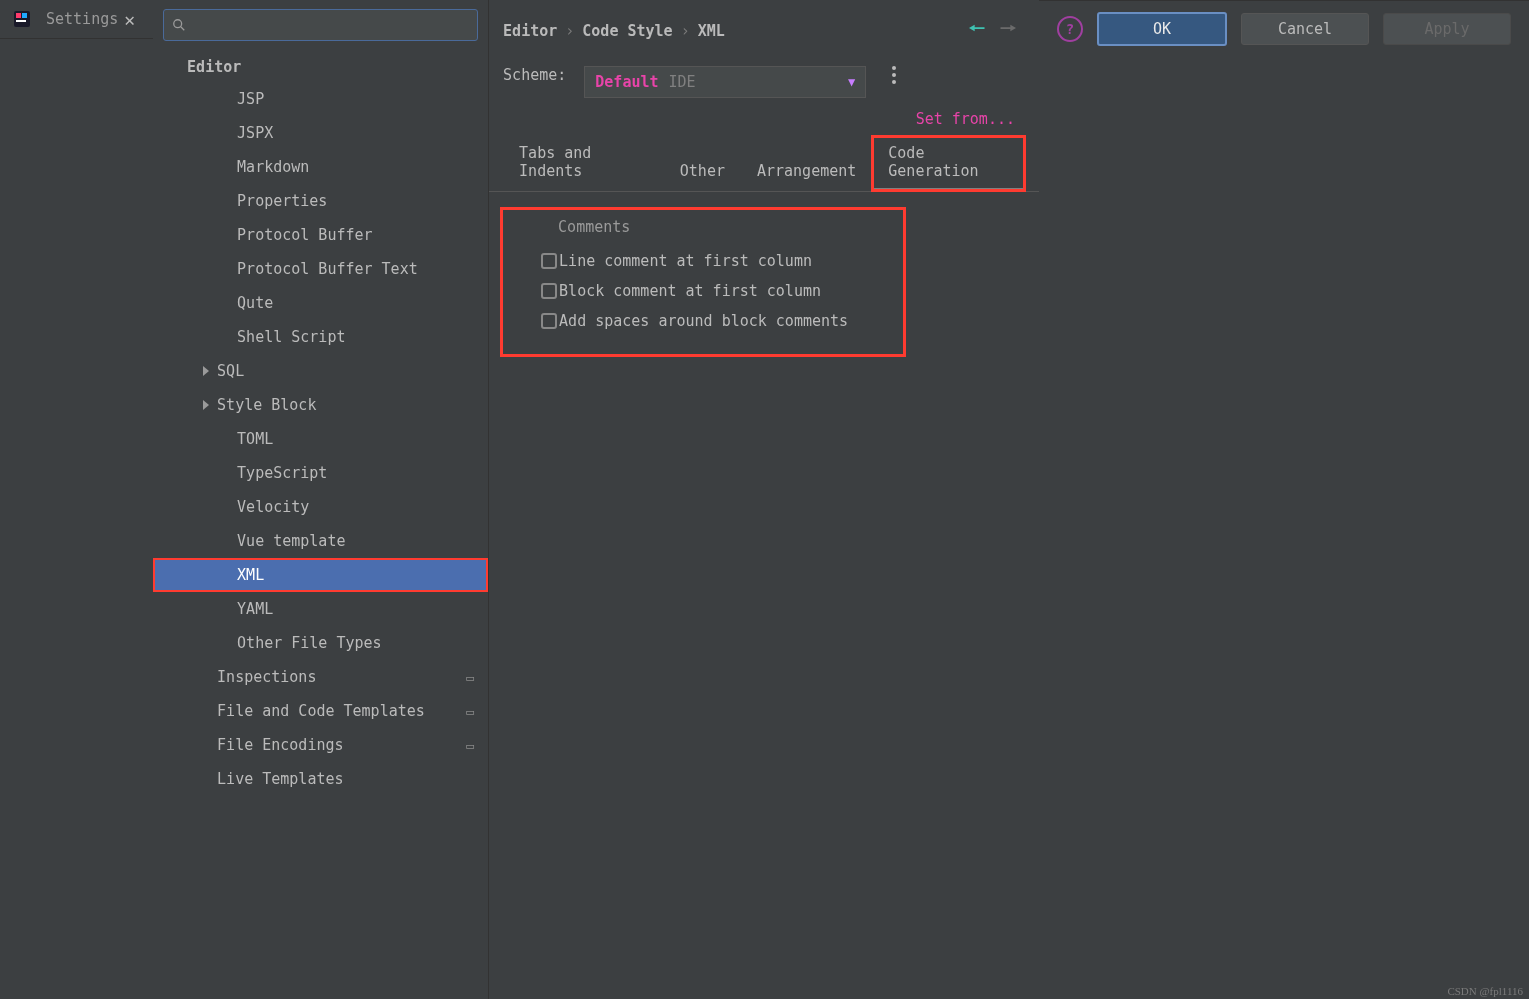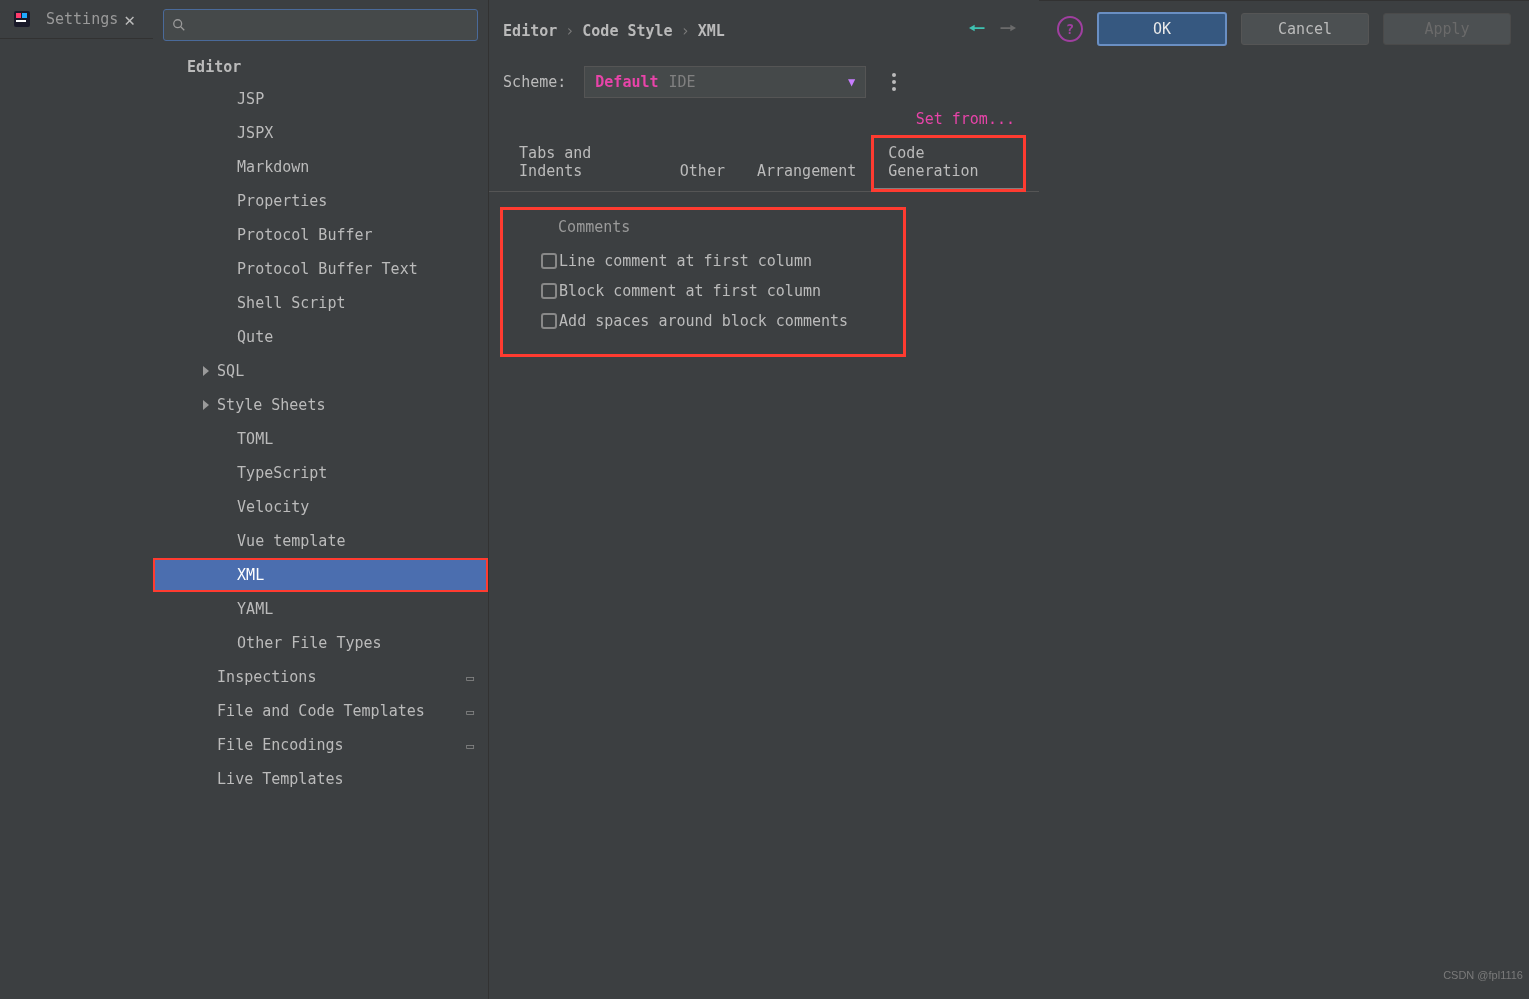--- a/index.html
+++ b/index.html
@@ -54,21 +54,21 @@
 
   
   .main{flex:1;display:flex;flex-direction:column;min-width:0;}
   .crumbrow{display:flex;align-items:center;padding:14px 22px 4px 14px;}
   .crumbs{display:flex;align-items:center;gap:8px;font-weight:bold;color:var(--text-heading);}
   .crumbs .sep{color:#7a7a7a;font-weight:normal;}
   .crumbrow .spacer{flex:1;}
   .navarrow{color:#6b6b6b;font-size:20px;margin-left:14px;cursor:pointer;}
   .navarrow.active{color:var(--teal);}
 
-  .schemerow{display:flex;align-items:center;padding:14px 24px 8px 14px;gap:18px;}
+  .schemerow{display:flex;align-items:flex-start;padding:14px 24px 8px 14px;gap:18px;}
   .scheme-label{color:var(--text);}
   .scheme-select{display:flex;align-items:center;width:260px;height:30px;border:1px solid var(--border);background:#45494a;border-radius:0;padding:0 10px;cursor:pointer;}
   .scheme-select .val{color:var(--pink);font-weight:bold;}
   .scheme-select .tag{color:#808080;margin-left:10px;}
   .scheme-select .spacer{flex:1;}
   .scheme-select .caret{color:var(--accent2);font-size:12px;}
   .gear{width:20px;display:flex;flex-direction:column;gap:3px;align-items:center;cursor:pointer;}
   .gear span{display:block;width:4px;height:4px;border-radius:50%;background:var(--text);}
 
   .setfromrow{display:flex;justify-content:flex-end;padding:4px 24px 0 14px;}
@@ -86,21 +86,21 @@
   .check .box{width:16px;height:16px;border:2px solid #888;border-radius:3px;box-sizing:border-box;}
 
   
   .footer{height:56px;border-top:1px solid var(--panel-border);display:flex;align-items:center;padding:0 18px;background:#3c3f41;}
   .footer .help{width:22px;height:22px;border:2px solid #a03fa0;border-radius:50%;display:flex;align-items:center;justify-content:center;color:#a03fa0;font-weight:bold;font-size:14px;cursor:pointer;}
   .footer .spacer{flex:1;}
   .btn{height:30px;min-width:90px;margin-left:14px;border:1px solid var(--border);background:#4c5052;color:var(--text);font-family:var(--mono);font-size:15px;border-radius:3px;cursor:pointer;display:flex;align-items:center;justify-content:center;padding:0 18px;}
   .btn.primary{background:#365880;border:2px solid #6a8fc3;color:#e8e8e8;}
   .btn.disabled{color:#6a6a6a;border-color:#4a4a4a;cursor:default;}
 
-  .watermark{position:fixed;right:6px;bottom:18px;color:#7a7a7a;font-size:11px;font-family:Liberation Sans, sans-serif;}
+  .watermark{position:fixed;right:6px;bottom:2px;color:#7a7a7a;font-size:11px;font-family:Liberation Serif, serif;}
 </style>
 </head>
 <body>
 
 <div class="window">
 
   <div class="titlebar">
     <span class="app-icon">
       <svg width="18" height="18" viewBox="0 0 18 18">
         <rect x="1" y="1" width="16" height="16" rx="2" fill="#1a1a2a"></rect>
@@ -140,30 +140,30 @@
           <div class="tree-item">
             <span>Properties</span>
           </div>
           <div class="tree-item">
             <span>Protocol Buffer</span>
           </div>
           <div class="tree-item">
             <span>Protocol Buffer Text</span>
           </div>
           <div class="tree-item">
+            <span>Qute</span>
+          </div>
+          <div class="tree-item">
             <span>Shell Script</span>
-          </div>
-          <div class="tree-item">
-            <span>Qute</span>
           </div>
           <div class="tree-item expandable">
             <span>SQL</span>
           </div>
           <div class="tree-item expandable">
-            <span>Style Sheets</span>
+            <span>Style Block</span>
           </div>
           <div class="tree-item">
             <span>TOML</span>
           </div>
           <div class="tree-item">
             <span>TypeScript</span>
           </div>
           <div class="tree-item">
             <span>Velocity</span>
           </div>

